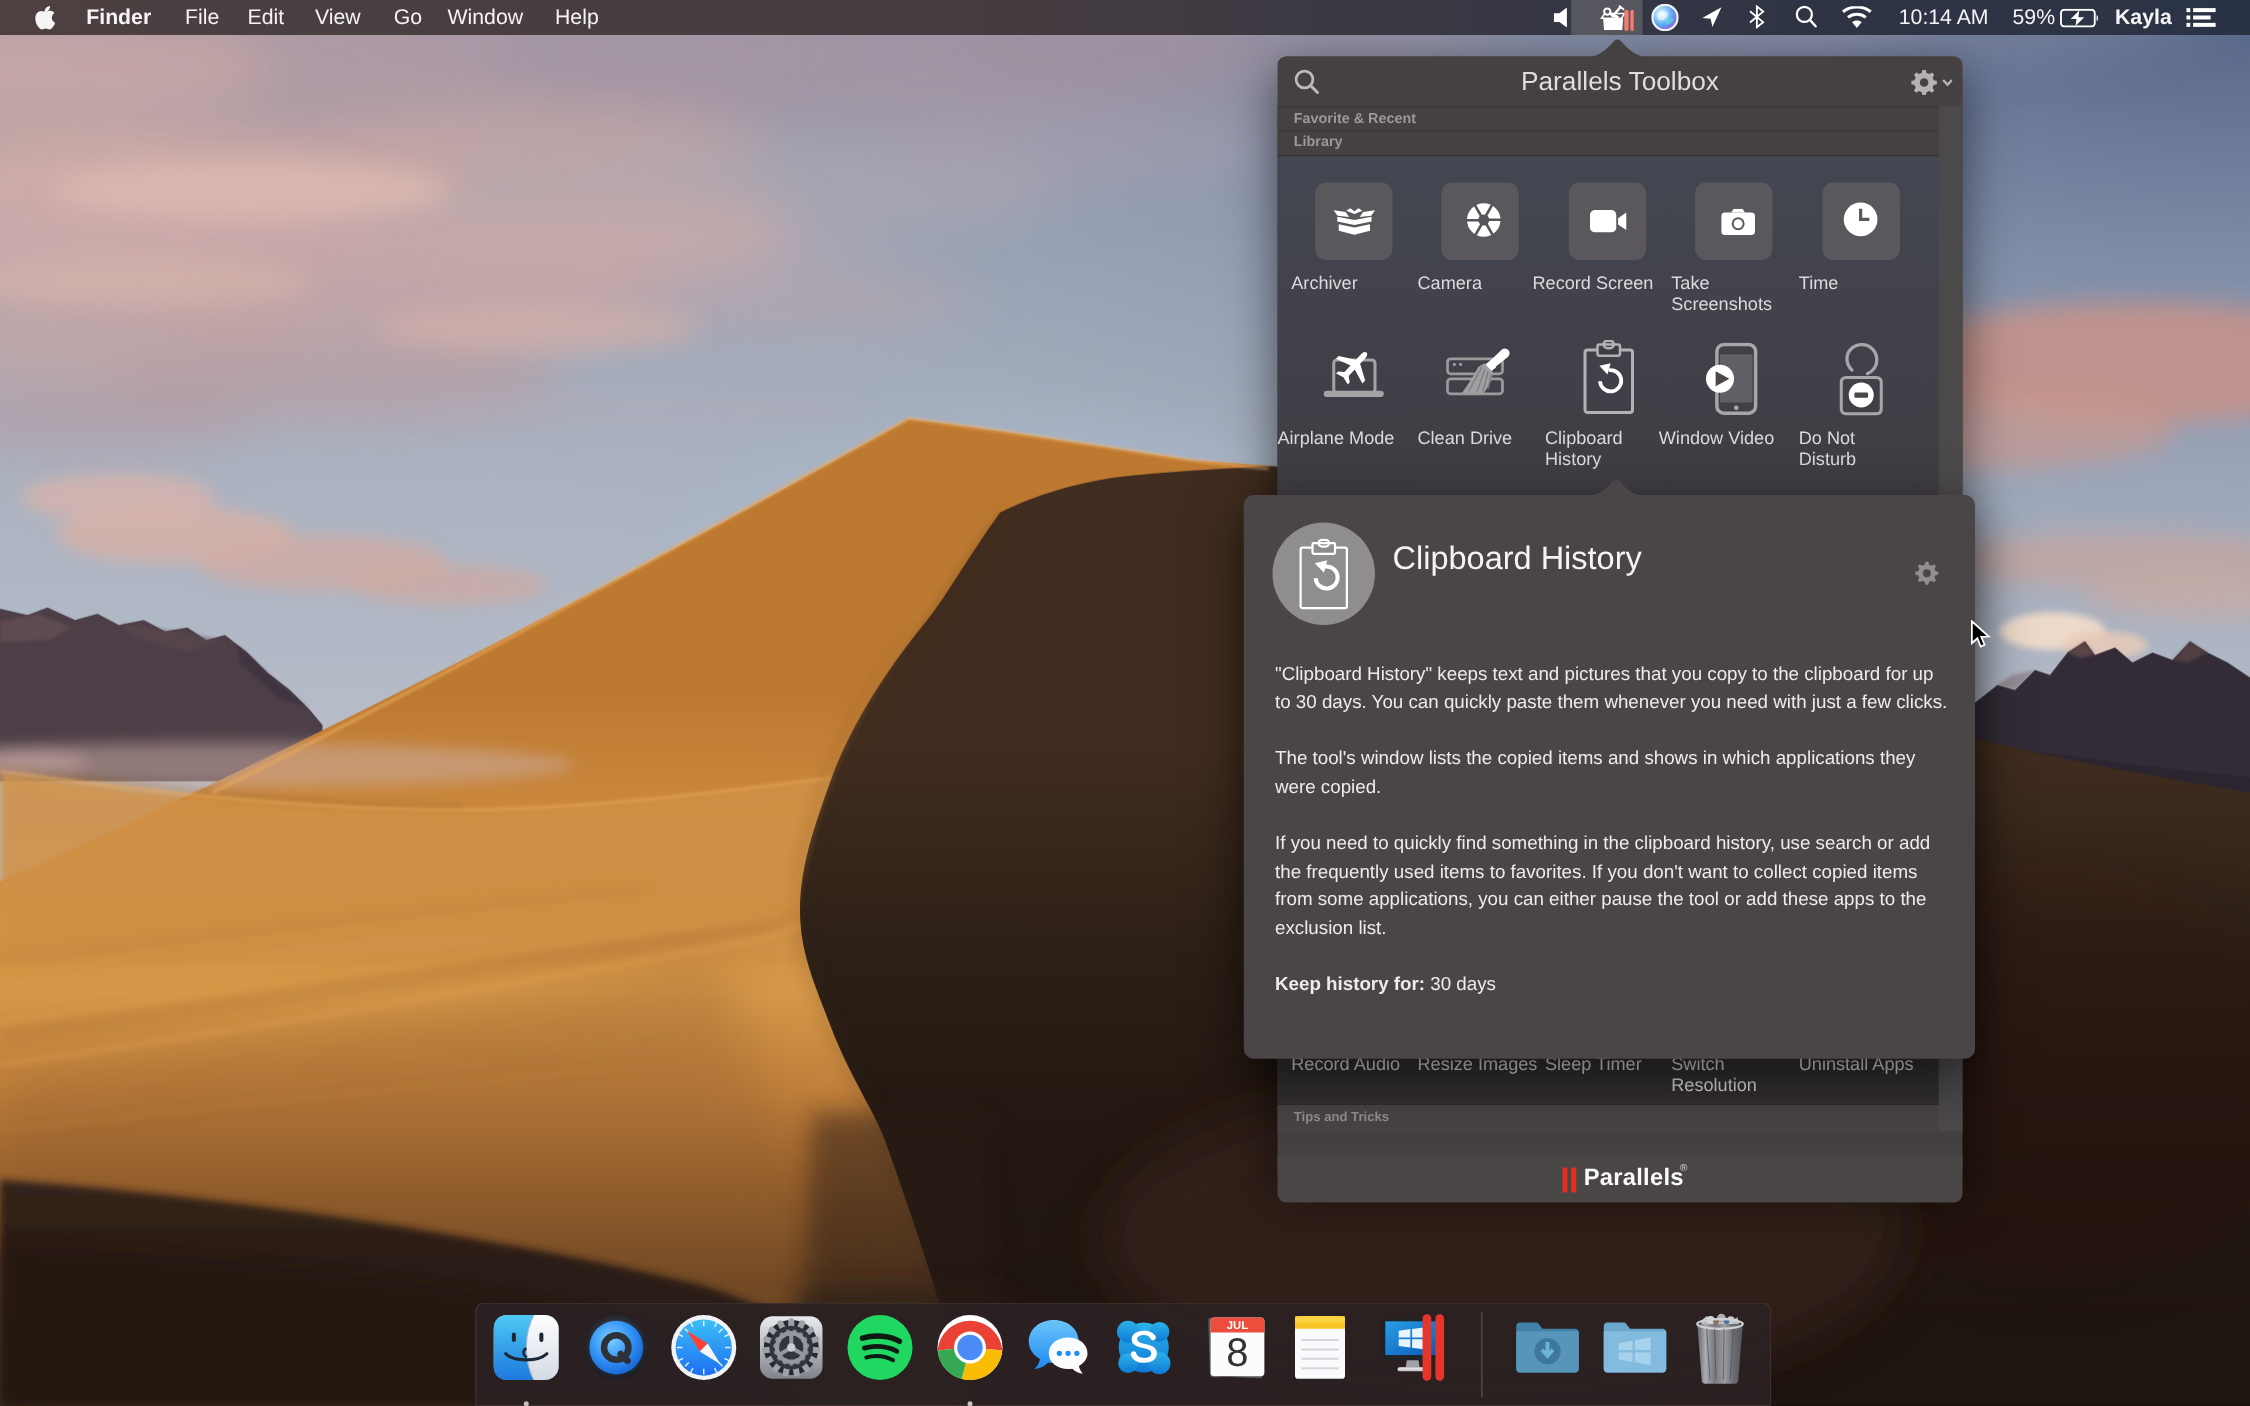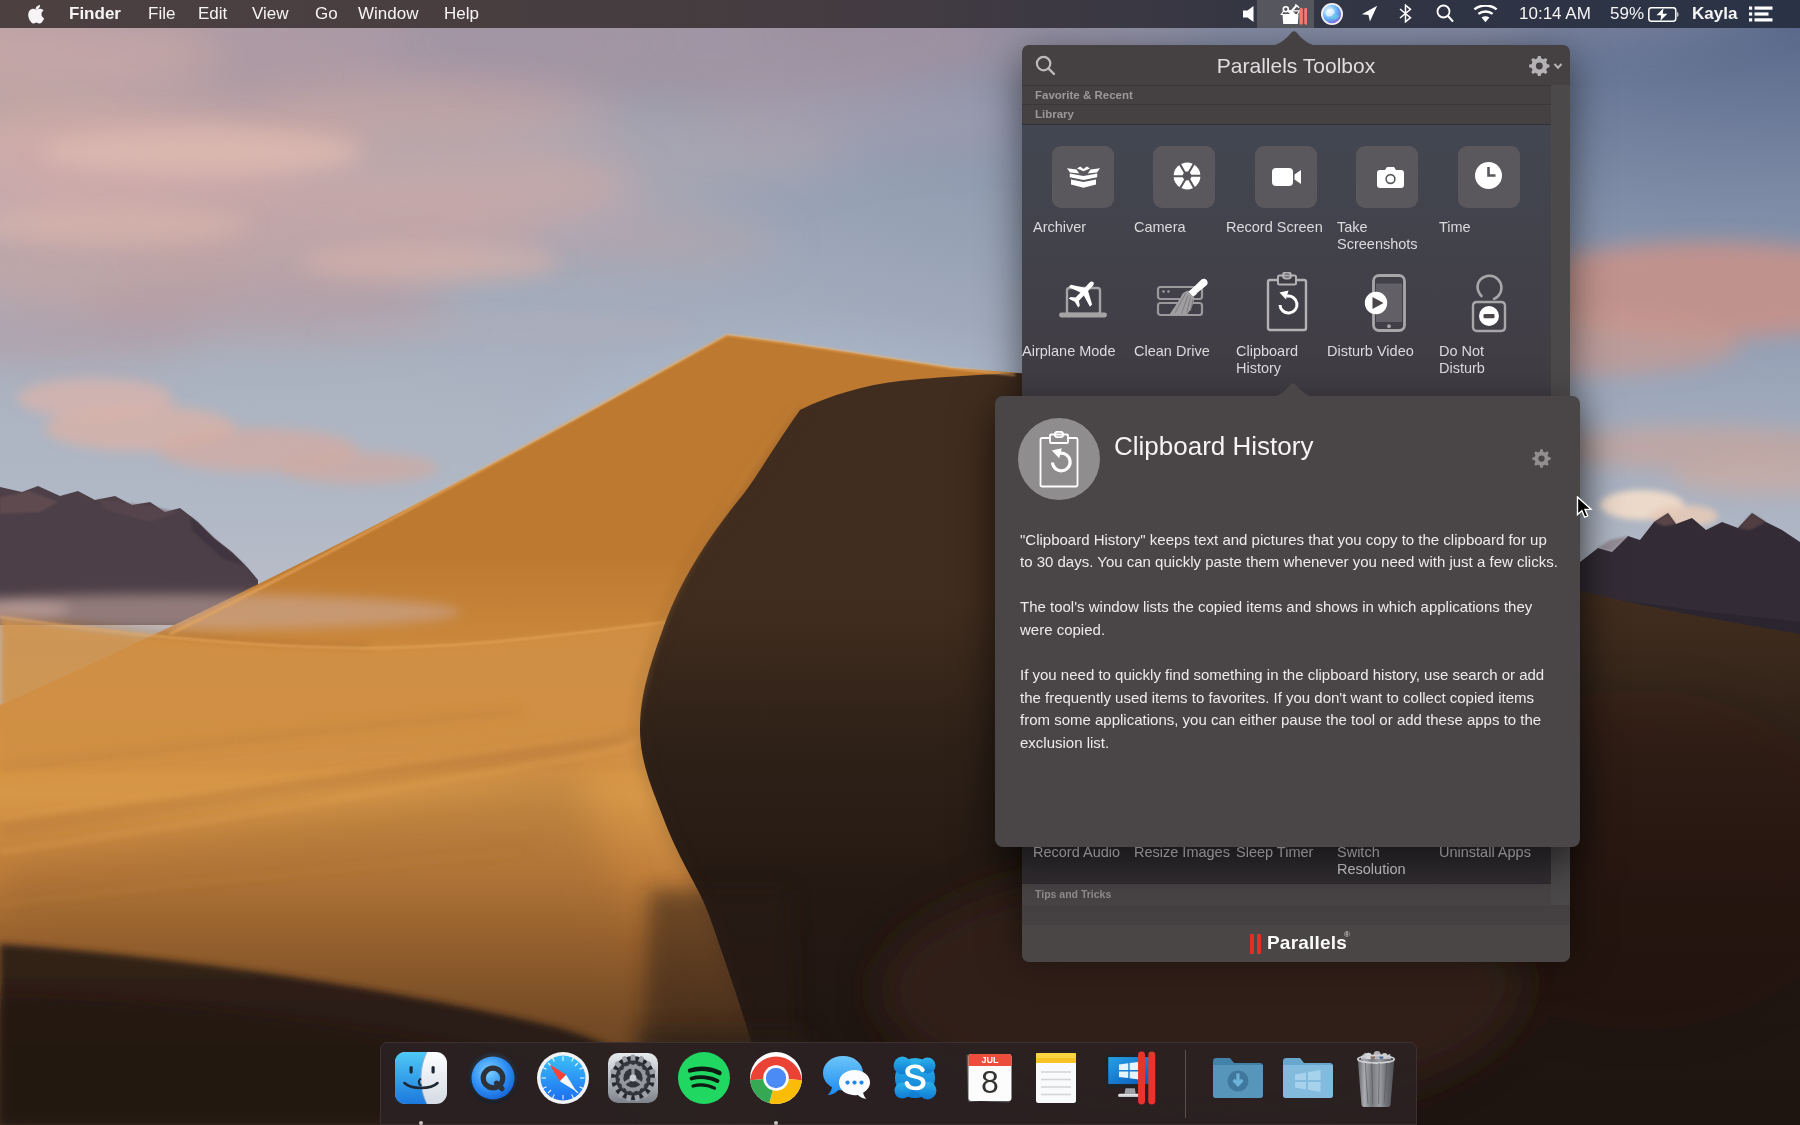--- a/index.html
+++ b/index.html
@@ -418,21 +418,21 @@
  <svg style="position:absolute;left:449px;top:226px" width="38" height="62" viewBox="0 0 38 62">
    <path d="M10.5,25 C5.5,20 5.2,12.5 10,8 C14.8,3.5 22.5,3.7 27,8.3 C31.5,12.9 31.6,20.3 27.2,25 C26,26.3 24.6,27.3 23,27.9" fill="none" stroke="#a8a6a9" stroke-width="2.6" stroke-linecap="round"></path>
    <path d="M6,31 L30,31 C32.5,31 34,32.5 34,35 L34,56 C34,58.5 32.5,60 30,60 L6,60 C3.5,60 2,58.5 2,56 L2,35 C2,32.5 3.5,31 6,31 Z" fill="none" stroke="#a8a6a9" stroke-width="2.4"></path>
    <circle cx="18" cy="45" r="10" fill="#fff"></circle>
    <rect x="12.5" y="43" width="11" height="4.2" rx="1" fill="#4a4649"></rect>
  </svg>
 
  <div class="tlabel" style="left:0px;top:298px;width:122px">Airplane Mode</div>
  <div class="tlabel" style="left:112px;top:298px">Clean Drive</div>
  <div class="tlabel" style="left:214px;top:298px">Clipboard<br>History</div>
- <div class="tlabel" style="left:305px;top:298px;width:120px">Disturb Video</div>
+ <div class="tlabel" style="left:305px;top:298px;width:120px">Window Video</div>
  <div class="tlabel" style="left:417px;top:298px">Do Not<br>Disturb</div>
 
  <div class="tlabel" style="left:11px;top:799px">Record Audio</div>
  <div class="tlabel" style="left:112px;top:799px">Resize Images</div>
  <div class="tlabel" style="left:214px;top:799px">Sleep Timer</div>
  <div class="tlabel" style="left:315px;top:799px">Switch<br>Resolution</div>
  <div class="tlabel" style="left:417px;top:799px">Uninstall Apps</div>
 
  <div style="position:absolute;left:0;top:838px;width:529px;height:22px;background:#484445;border-top:1px solid #2e2b2e;">
    <span style="position:absolute;left:13px;top:4px;font-size:10.5px;font-weight:bold;color:#918e90">Tips and Tricks</span>
@@ -460,20 +460,21 @@
  <svg style="position:absolute;left:536px;top:52px" width="21" height="21" viewBox="0 0 24 24">
    <g fill="#918e90">
     <path d="M10.7,1.5 L13.3,1.5 L13.9,4.2 L16.2,5.2 L18.5,3.8 L20.3,5.6 L18.9,7.9 L19.9,10.2 L22.5,10.8 L22.5,13.4 L19.9,14 L18.9,16.3 L20.3,18.6 L18.5,20.4 L16.2,19 L13.9,20 L13.3,22.7 L10.7,22.7 L10.1,20 L7.8,19 L5.5,20.4 L3.7,18.6 L5.1,16.3 L4.1,14 L1.5,13.4 L1.5,10.8 L4.1,10.2 L5.1,7.9 L3.7,5.6 L5.5,3.8 L7.8,5.2 L10.1,4.2 Z"></path>
    </g>
    <circle cx="12" cy="12.1" r="3.6" fill="#4a4647"></circle>
  </svg>
  <div style="position:absolute;left:25px;top:132.5px;width:540px;font-size:15px;line-height:22.6px;color:#edebec">
    <p style="margin:0 0 22.6px 0">"Clipboard History" keeps text and pictures that you copy to the clipboard for up to 30 days. You can quickly paste them whenever you need with just a few clicks.</p>
    <p style="margin:0 0 22.6px 0">The tool's window lists the copied items and shows in which applications they were copied.</p>
    <p style="margin:0 0 22.6px 0">If you need to quickly find something in the clipboard history, use search or add the frequently used items to favorites. If you don't want to collect copied items from some applications, you can either pause the tool or add these apps to the exclusion list.</p>
+   <p style="margin:0"><b>Keep history for:</b> 30 days</p>
  </div>
 </div>
 <div id="dock">
 
  <svg class="dicon" style="left:14px" viewBox="0 0 54 54">
   <defs>
    <linearGradient id="fb" x1="0" y1="0" x2="0" y2="1">
             <stop offset="0" stop-color="#4ec9f5"></stop>
             <stop offset="1" stop-color="#1d79dd"></stop>
           </linearGradient>

